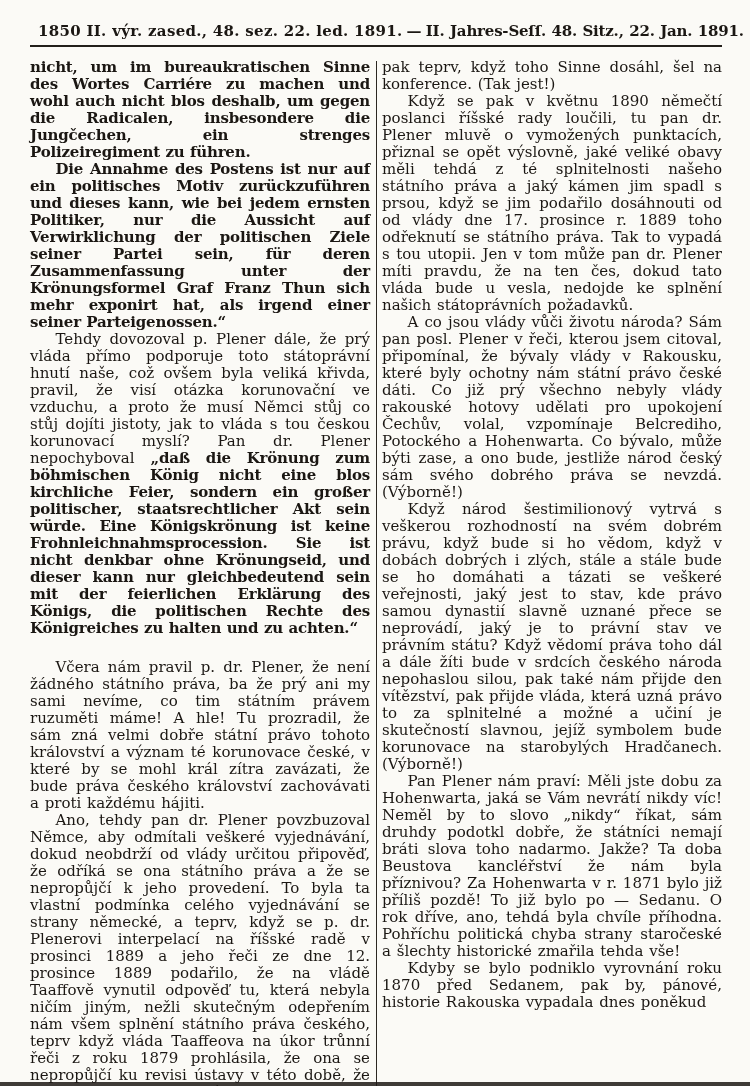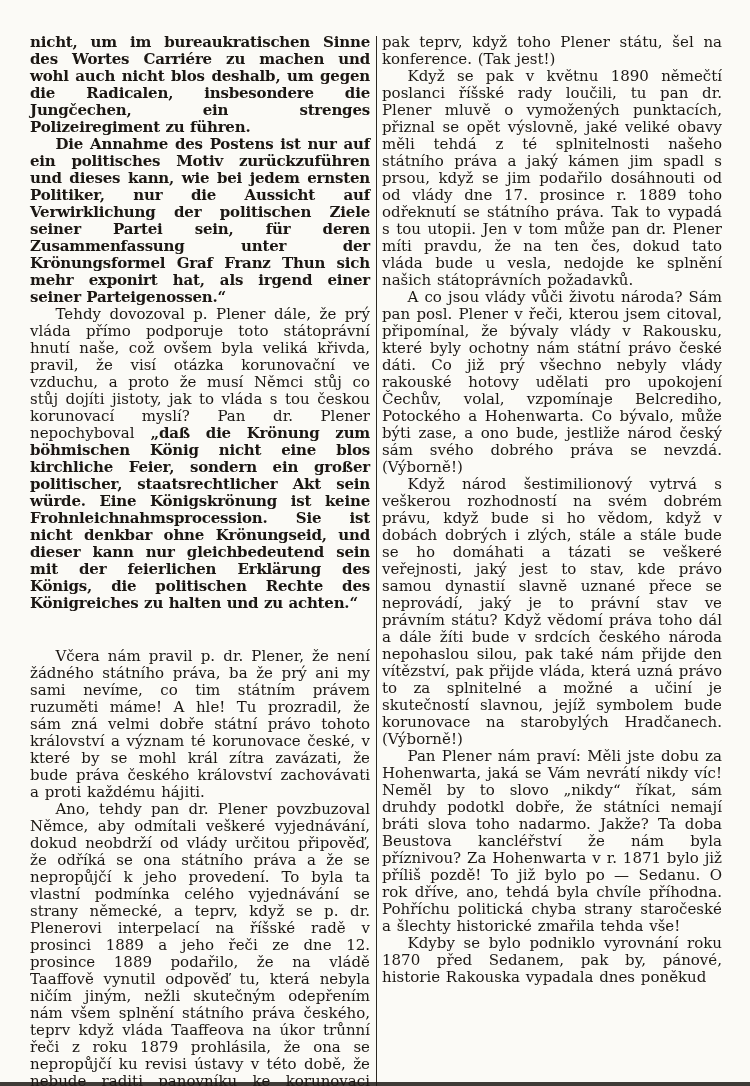--- a/index.html
+++ b/index.html
@@ -37,55 +37,60 @@
     word-spacing:1px;
   }
   .divider {
     width:1px;
     background:#2c2722;
     margin:2px 5px 0 6px;
     min-height:975px;
   }
   p { margin:0; text-indent:1.7em; }
   p.noindent { text-indent:0; }
-  p.gap-lg { margin-top:36px; }
+  p.gap-lg { margin-top:22px; }
   p.gap-sm { }
   .fraktur {
     font-weight:bold;
     letter-spacing:-0.2px;
     word-spacing:0.5px;
   }
   .scan-edge-bottom {
     position:absolute;
     left:0; bottom:0;
     width:100%; height:4px;
     background:#1d1915;
     opacity:0.85;
   }
 </style>
 </head>
 <body>
 
 <div class="page">
 
+  <div class="header">
+    <span>1850 II. výr. zased., 48. sez. 22. led. 1891.</span>
+    <span class="sep">—</span>
+    <span class="fraktur">II. Jahres-Seſſ. 48. Sitz., 22. Jan. 1891.</span>
+  </div>
 
   <div class="columns">
 
     <div class="col">
       <p class="noindent fraktur">nicht, um im bureaukratischen Sinne des Wortes Carriére zu machen und wohl auch nicht blos deshalb, um gegen die Radicalen, insbesondere die Jungčechen, ein strenges Polizeiregiment zu führen.</p>
       <p class="fraktur">Die Annahme des Postens ist nur auf ein politisches Motiv zurückzuführen und dieses kann, wie bei jedem ernsten Politiker, nur die Aussicht auf Verwirklichung der politischen Ziele seiner Partei sein, für deren Zusammenfassung unter der Krönungsformel Graf Franz Thun sich mehr exponirt hat, als irgend einer seiner Parteigenossen.“</p>
       <p><span>Tehdy dovozoval p. Plener dále, že prý vláda přímo podporuje toto státoprávní hnutí naše, což ovšem byla veliká křivda, pravil, že visí otázka korunovační ve vzduchu, a proto že musí Němci stůj co stůj dojíti jistoty, jak to vláda s tou českou korunovací myslí? Pan dr. Plener nepochyboval </span><span class="fraktur">„daß die Krönung zum böhmischen König nicht eine blos kirchliche Feier, sondern ein großer politischer, staatsrechtlicher Akt sein würde. Eine Königskrönung ist keine Frohnleichnahmsprocession. Sie ist nicht denkbar ohne Krönungseid, und dieser kann nur gleichbedeutend sein mit der feierlichen Erklärung des Königs, die politischen Rechte des Königreiches zu halten und zu achten.“</span></p>
       <p class="gap-lg">Včera nám pravil p. dr. Plener, že není žádného státního práva, ba že prý ani my sami nevíme, co tim státním právem ruzuměti máme! A hle! Tu prozradil, že sám zná velmi dobře státní právo tohoto království a význam té korunovace české, v které by se mohl král zítra zavázati, že bude práva českého království zachovávati a proti každému hájiti.</p>
       <p>Ano, tehdy pan dr. Plener povzbuzoval Němce, aby odmítali veškeré vyjednávání, dokud neobdrží od vlády určitou připověď, že odříká se ona státního práva a že se nepropůjčí k jeho provedení. To byla ta vlastní podmínka celého vyjednávání se strany německé, a teprv, když se p. dr. Plenerovi interpelací na říšské radě v prosinci 1889 a jeho řeči ze dne 12. prosince 1889 podařilo, že na vládě Taaffově vynutil odpověď tu, která nebyla ničím jiným, nežli skutečným odepřením nám všem splnění státního práva českého, teprv když vláda Taaffeova na úkor trůnní řeči z roku 1879 prohlásila, že ona se nepropůjčí ku revisi ústavy v této době, že nebude raditi panovníku ke korunovaci české,</p>
     </div>
 
     <div class="divider"></div>
 
     <div class="col">
-      <p class="noindent">pak teprv, když toho Plener státu, šel na konference. (Tak jest!)</p>
+      <p class="noindent">pak teprv, když toho Sinne dosáhl, šel na konference. (Tak jest!)</p>
       <p>Když se pak v květnu 1890 němečtí poslanci říšské rady loučili, tu pan dr. Plener mluvě o vymožených punktacích, přiznal se opět výslovně, jaké veliké obavy měli tehdá z té splnitelnosti našeho státního práva a jaký kámen jim spadl s prsou, když se jim podařilo dosáhnouti od od vlády dne 17. prosince r. 1889 toho odřeknutí se státního práva. Tak to vypadá s tou utopii. Jen v tom může pan dr. Plener míti pravdu, že na ten čes, dokud tato vláda bude u vesla, nedojde ke splnění našich státoprávních požadavků.</p>
       <p>A co jsou vlády vůči životu národa? Sám pan posl. Plener v řeči, kterou jsem citoval, připomínal, že bývaly vlády v Rakousku, které byly ochotny nám státní právo české dáti. Co již prý všechno nebyly vlády rakouské hotovy udělati pro upokojení Čechův, volal, vzpomínaje Belcrediho, Potockého a Hohenwarta. Co bývalo, může býti zase, a ono bude, jestliže národ český sám svého dobrého práva se nevzdá. (Výborně!)</p>
       <p>Když národ šestimilionový vytrvá s veškerou rozhodností na svém dobrém právu, když bude si ho vědom, když v dobách dobrých i zlých, stále a stále bude se ho domáhati a tázati se veškeré veřejnosti, jaký jest to stav, kde právo samou dynastií slavně uznané přece se neprovádí, jaký je to právní stav ve právním státu? Když vědomí práva toho dál a dále žíti bude v srdcích českého národa nepohaslou silou, pak také nám přijde den vítězství, pak přijde vláda, která uzná právo to za splnitelné a možné a učiní je skutečností slavnou, jejíž symbolem bude korunovace na starobylých Hradčanech. (Výborně!)</p>
       <p>Pan Plener nám praví: Měli jste dobu za Hohenwarta, jaká se Vám nevrátí nikdy víc! Neměl by to slovo „nikdy“ říkat, sám druhdy podotkl dobře, že státníci nemají bráti slova toho nadarmo. Jakže? Ta doba Beustova kancléřství že nám byla příznivou? Za Hohenwarta v r. 1871 bylo již příliš pozdě! To již bylo po — Sedanu. O rok dříve, ano, tehdá byla chvíle příhodna. Pohříchu politická chyba strany staročeské a šlechty historické zmařila tehda vše!</p>
       <p class="gap-sm">Kdyby se bylo podniklo vyrovnání roku 1870 před Sedanem, pak by, pánové, historie Rakouska vypadala dnes poněkud</p>
     </div>
 
   </div>
 </div>
 

